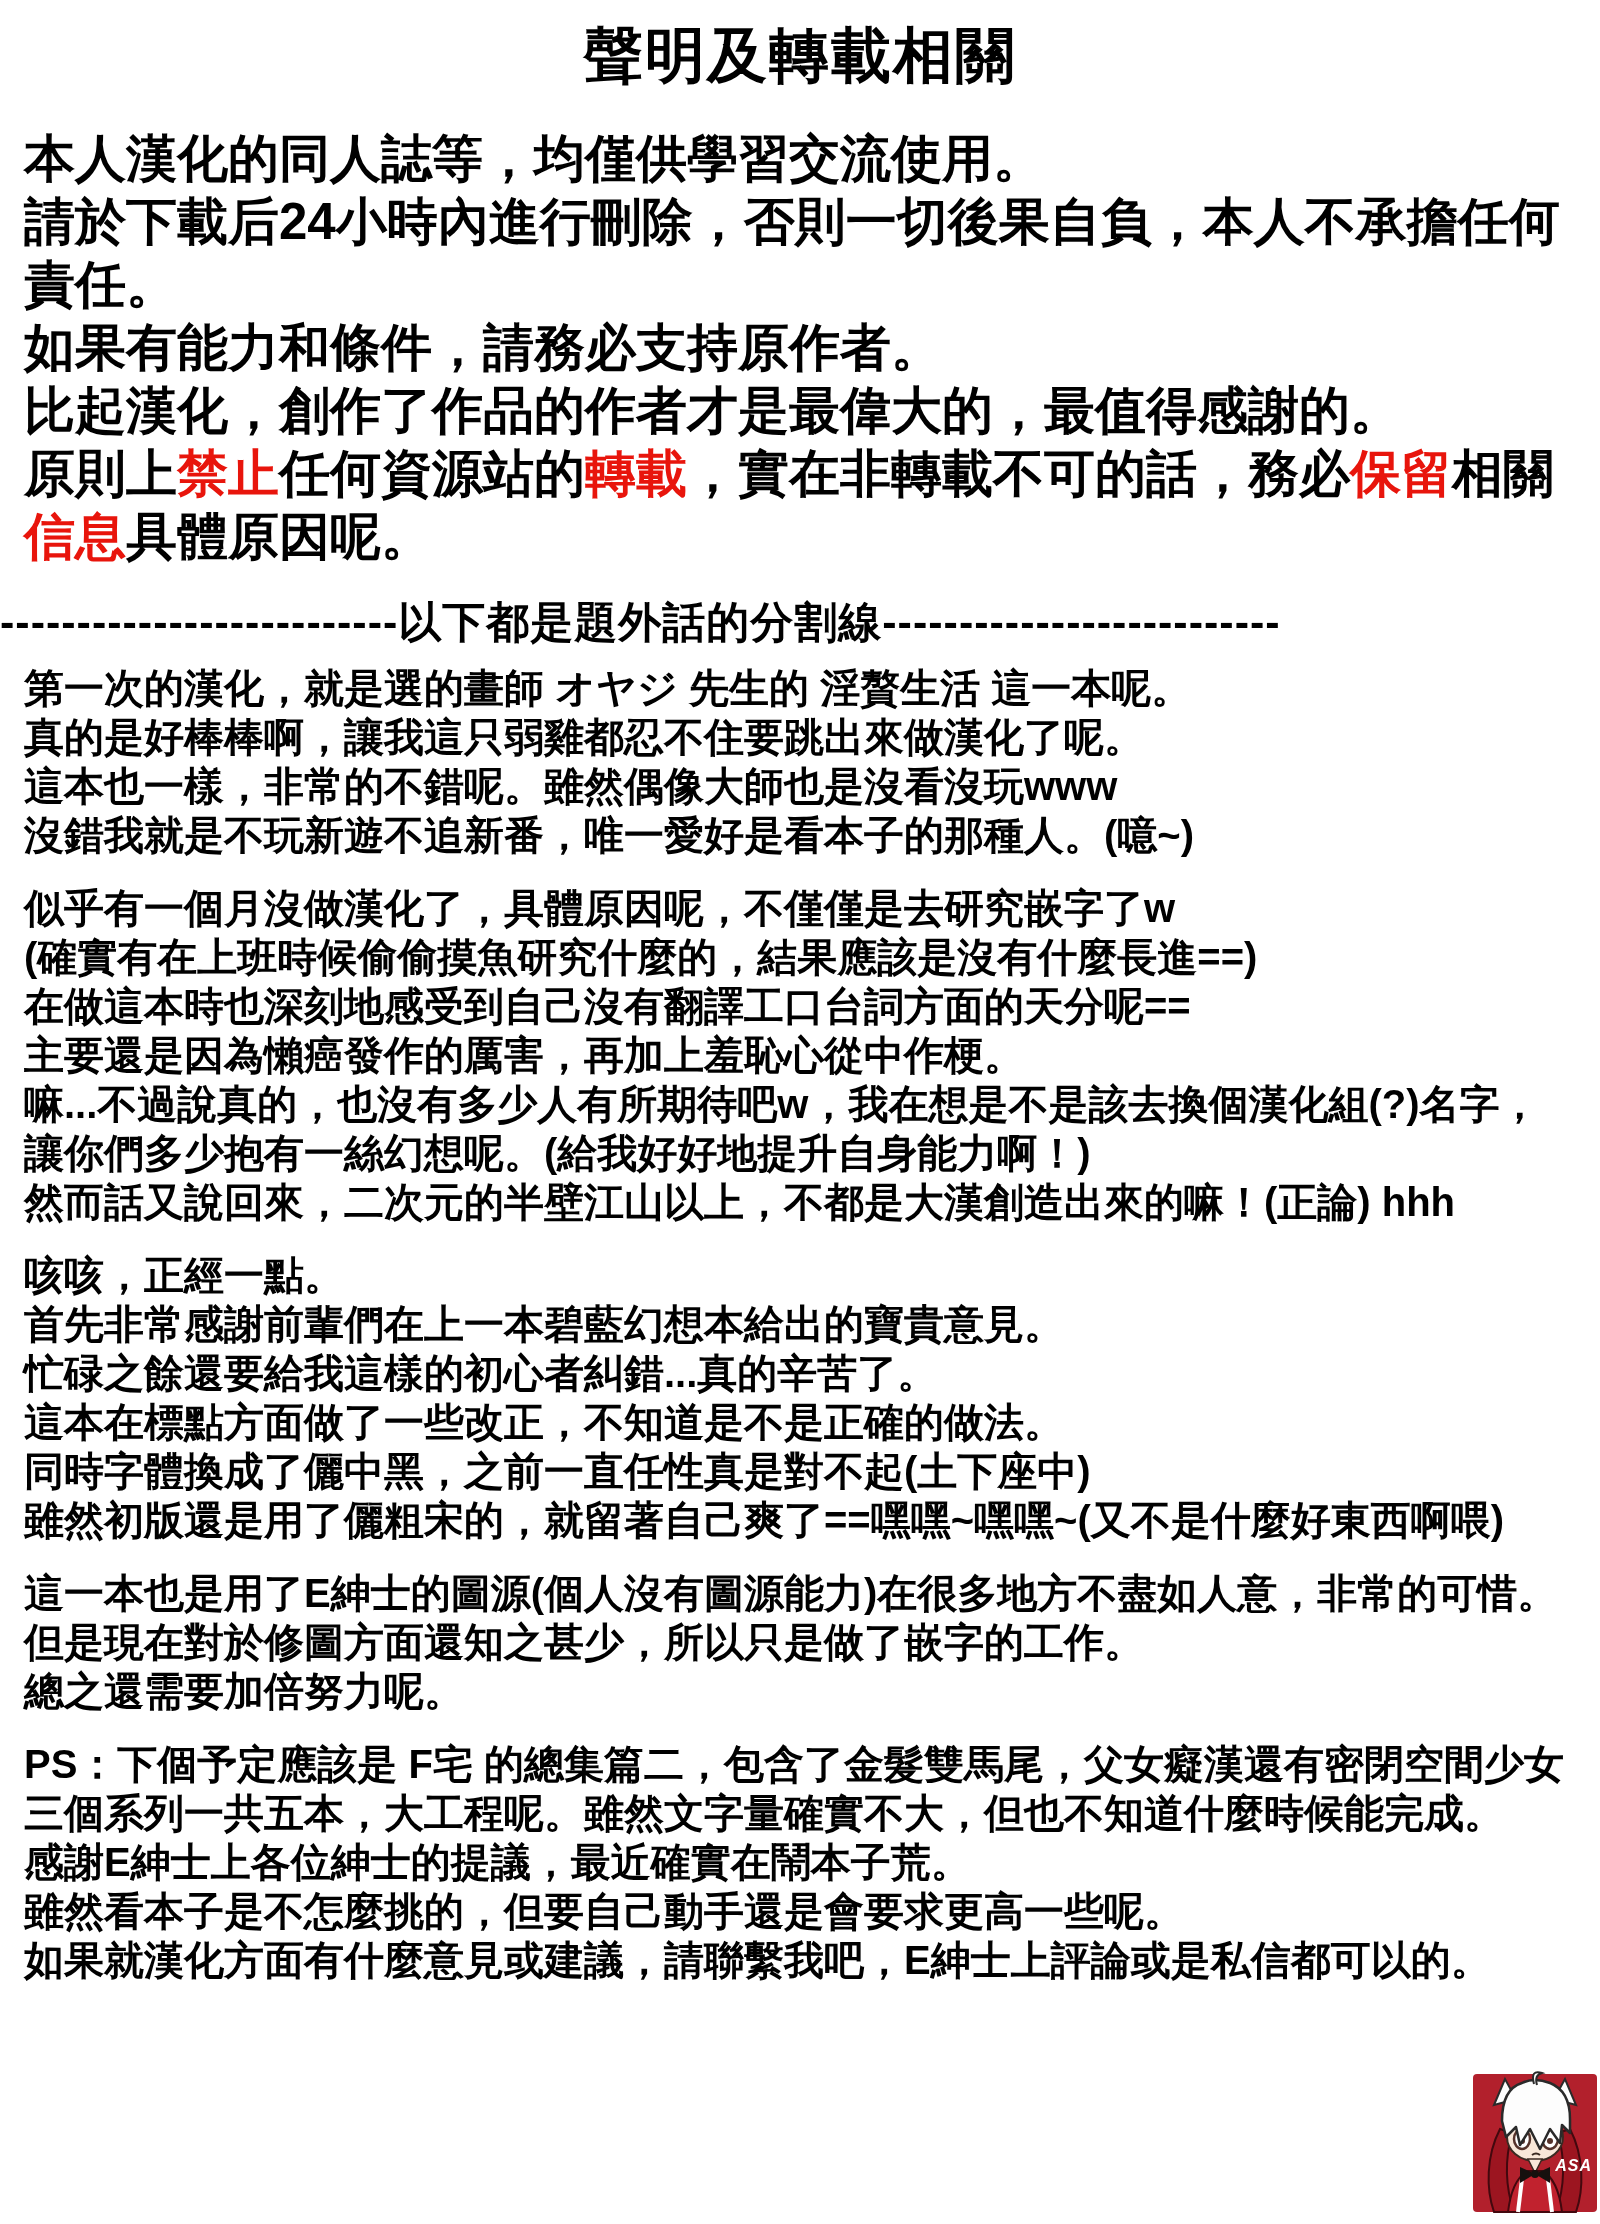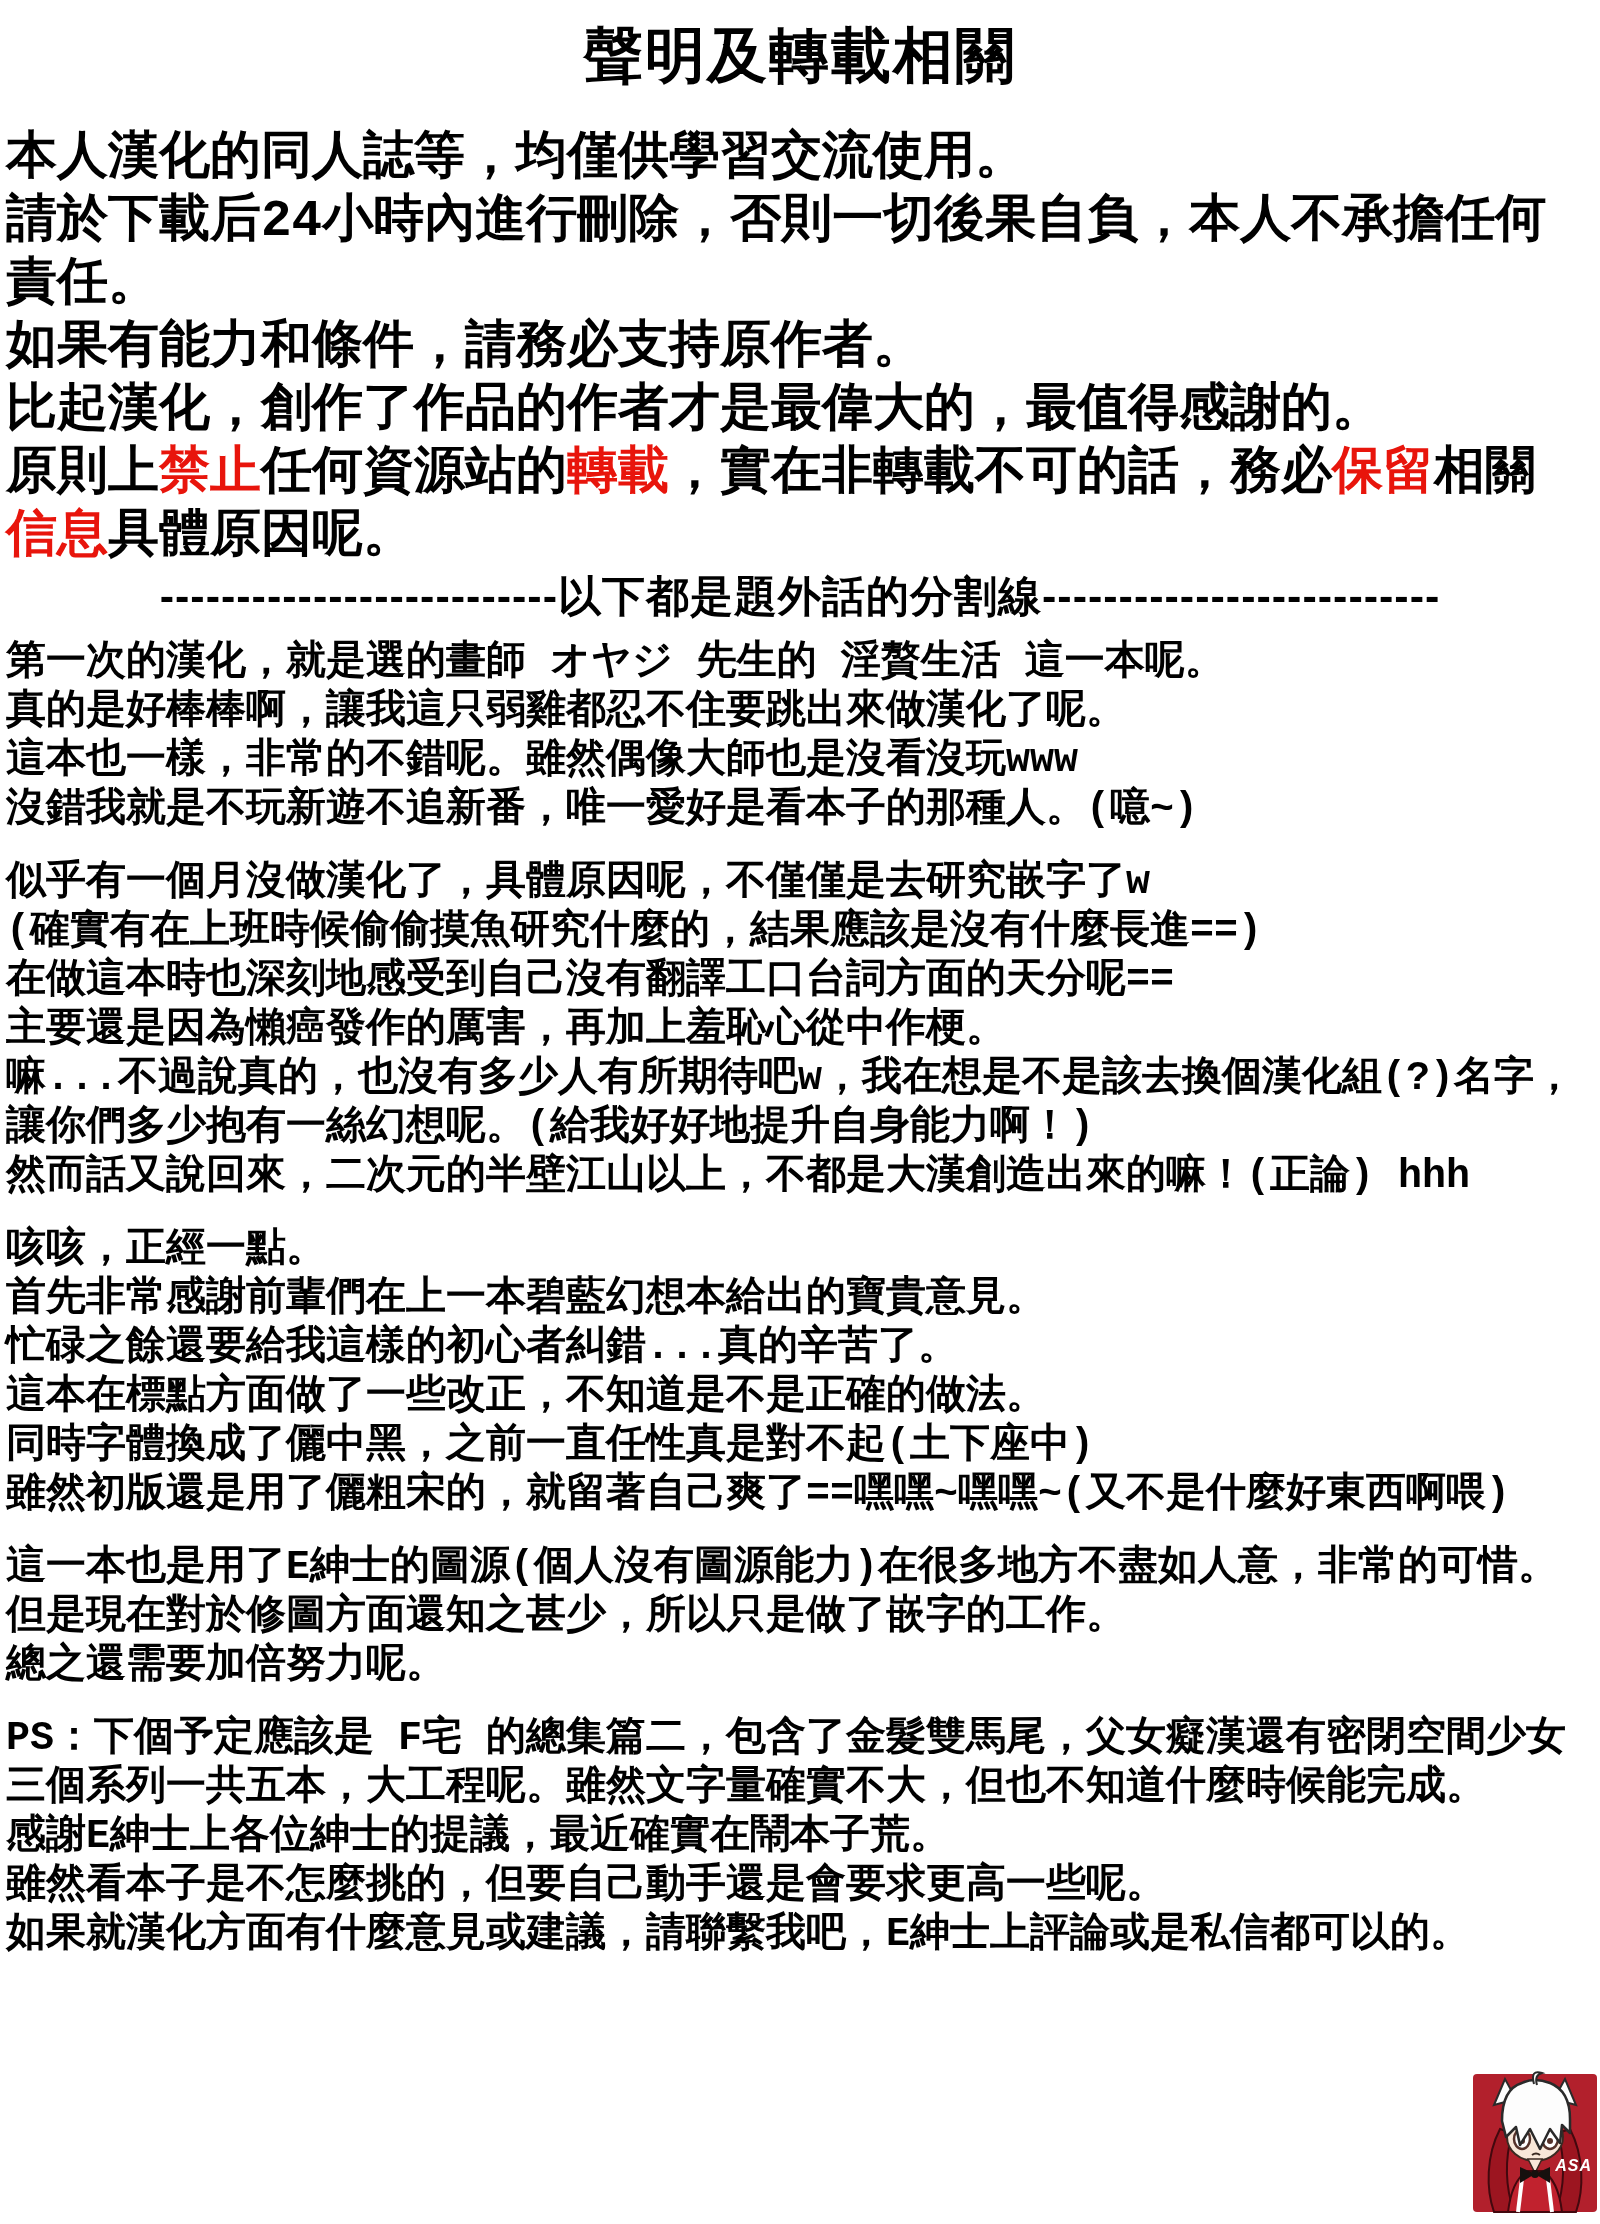--- a/index.html
+++ b/index.html
@@ -20,34 +20,34 @@
     margin: 0;
     padding-top: 22px;
     text-align: center;
     font-size: 60px;
     line-height: 1.12;
     font-weight: 900;
     letter-spacing: 2px;
     white-space: nowrap;
   }
   .sec {
-    padding: 0 6px;
-    font-family: Liberation Mono, monospace;
+    padding: 0 24px;
   }
   .sec .line {
     white-space: nowrap;
   }
   .sec.primary {
     margin-top: 38px;
     font-size: 51px;
     line-height: 63px;
     font-weight: 700;
   }
   .divider {
-    text-align: center;
+    margin-top: 26px;
+    text-align: left;
     font-size: 43px;
     font-weight: 700;
     letter-spacing: 1px;
     white-space: nowrap;
   }
   #extra-sections .sec.secondary {
     font-size: 40px;
     line-height: 49px;
     font-weight: 700;
   }

